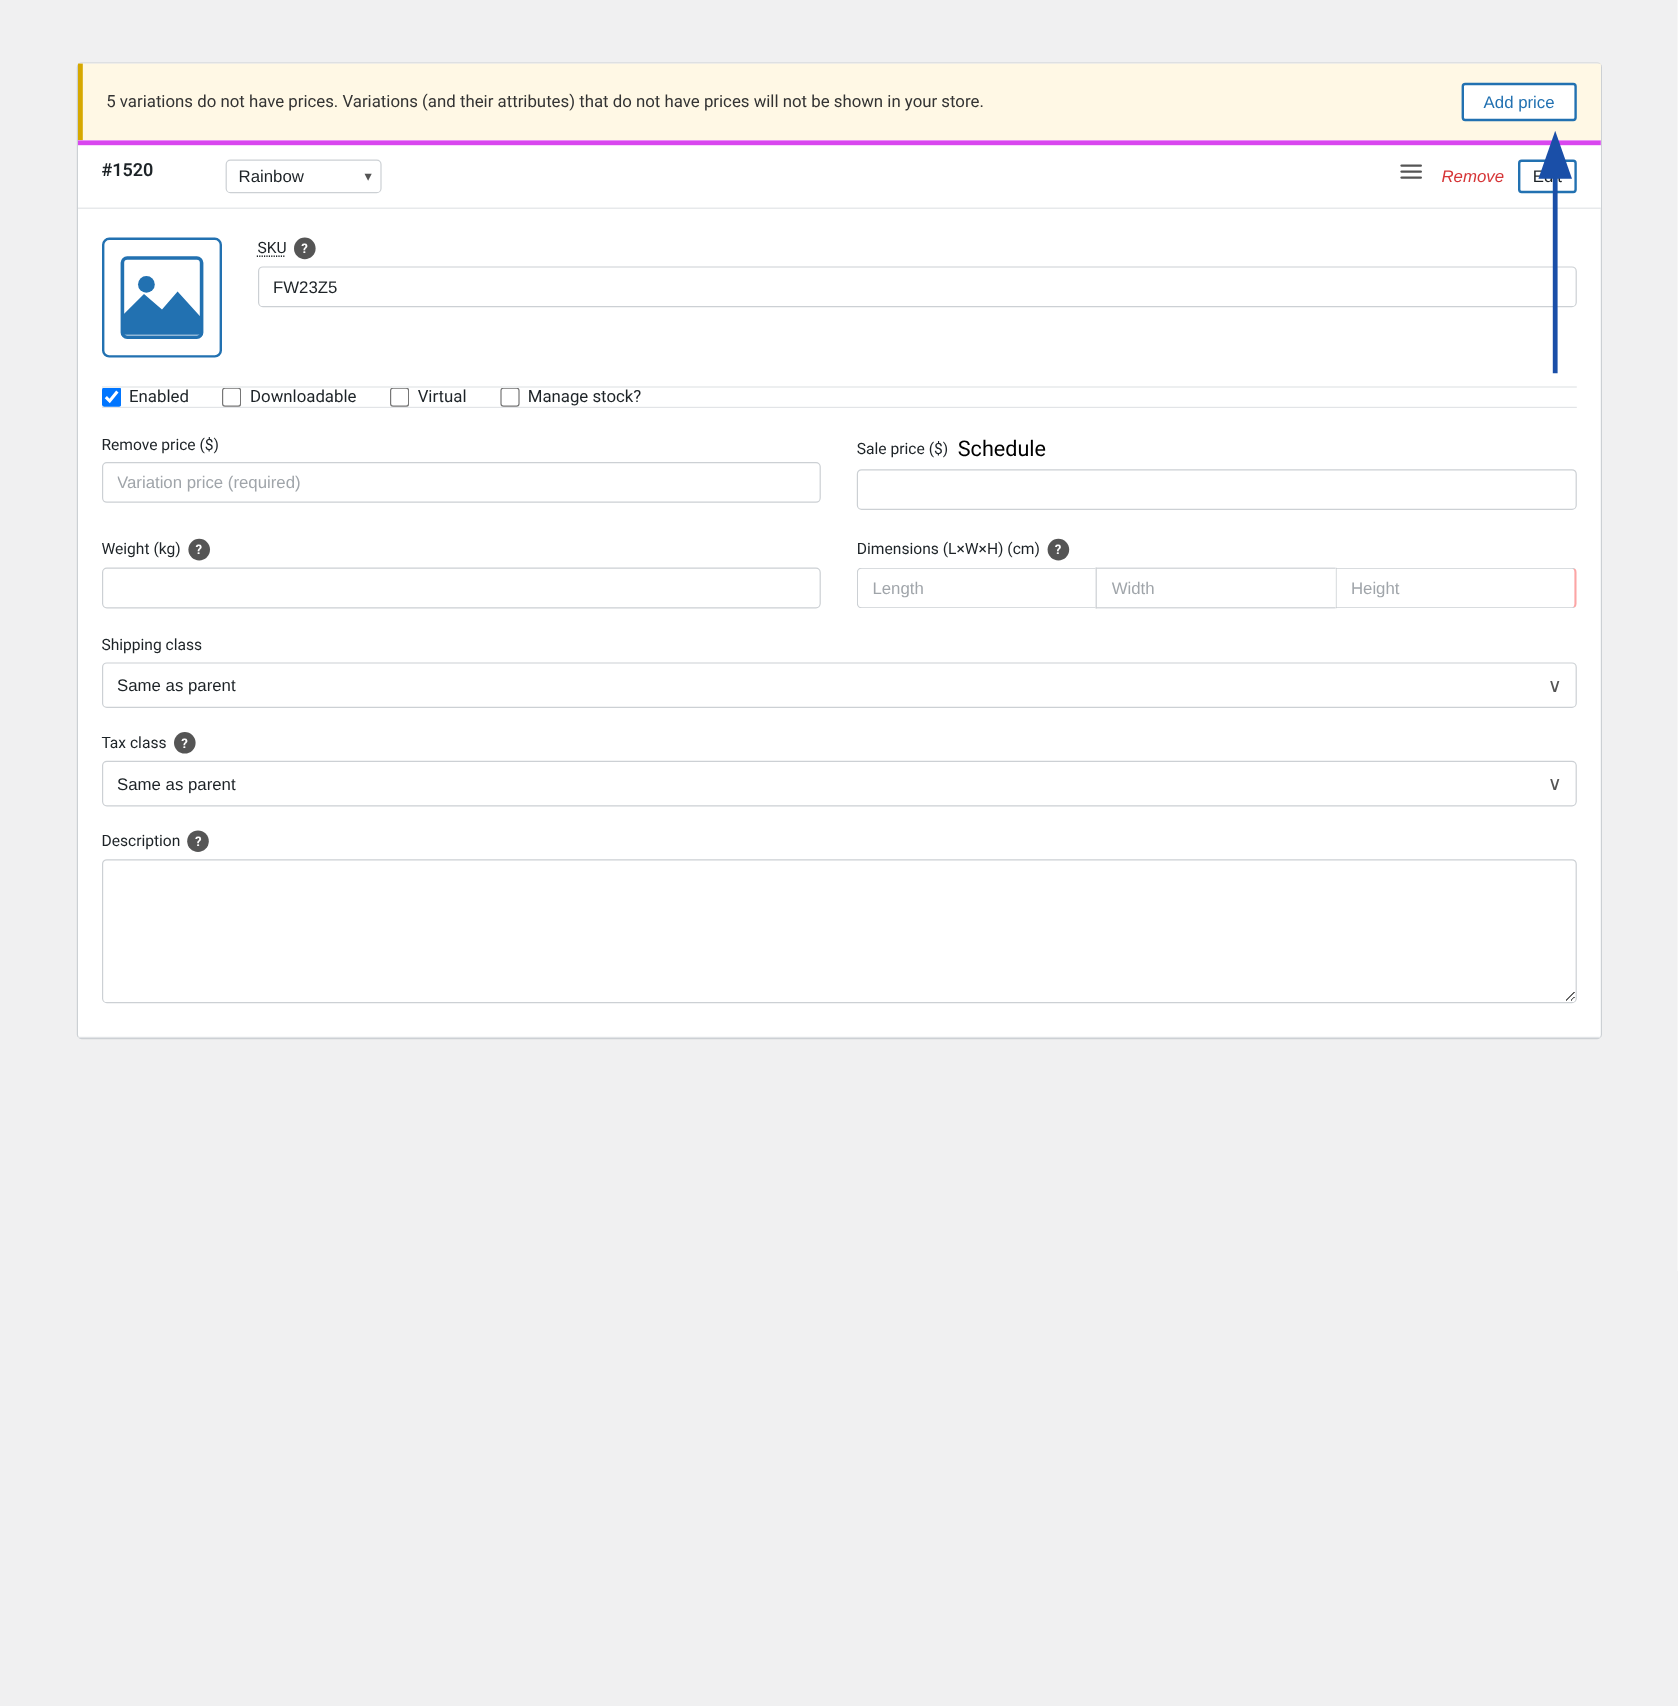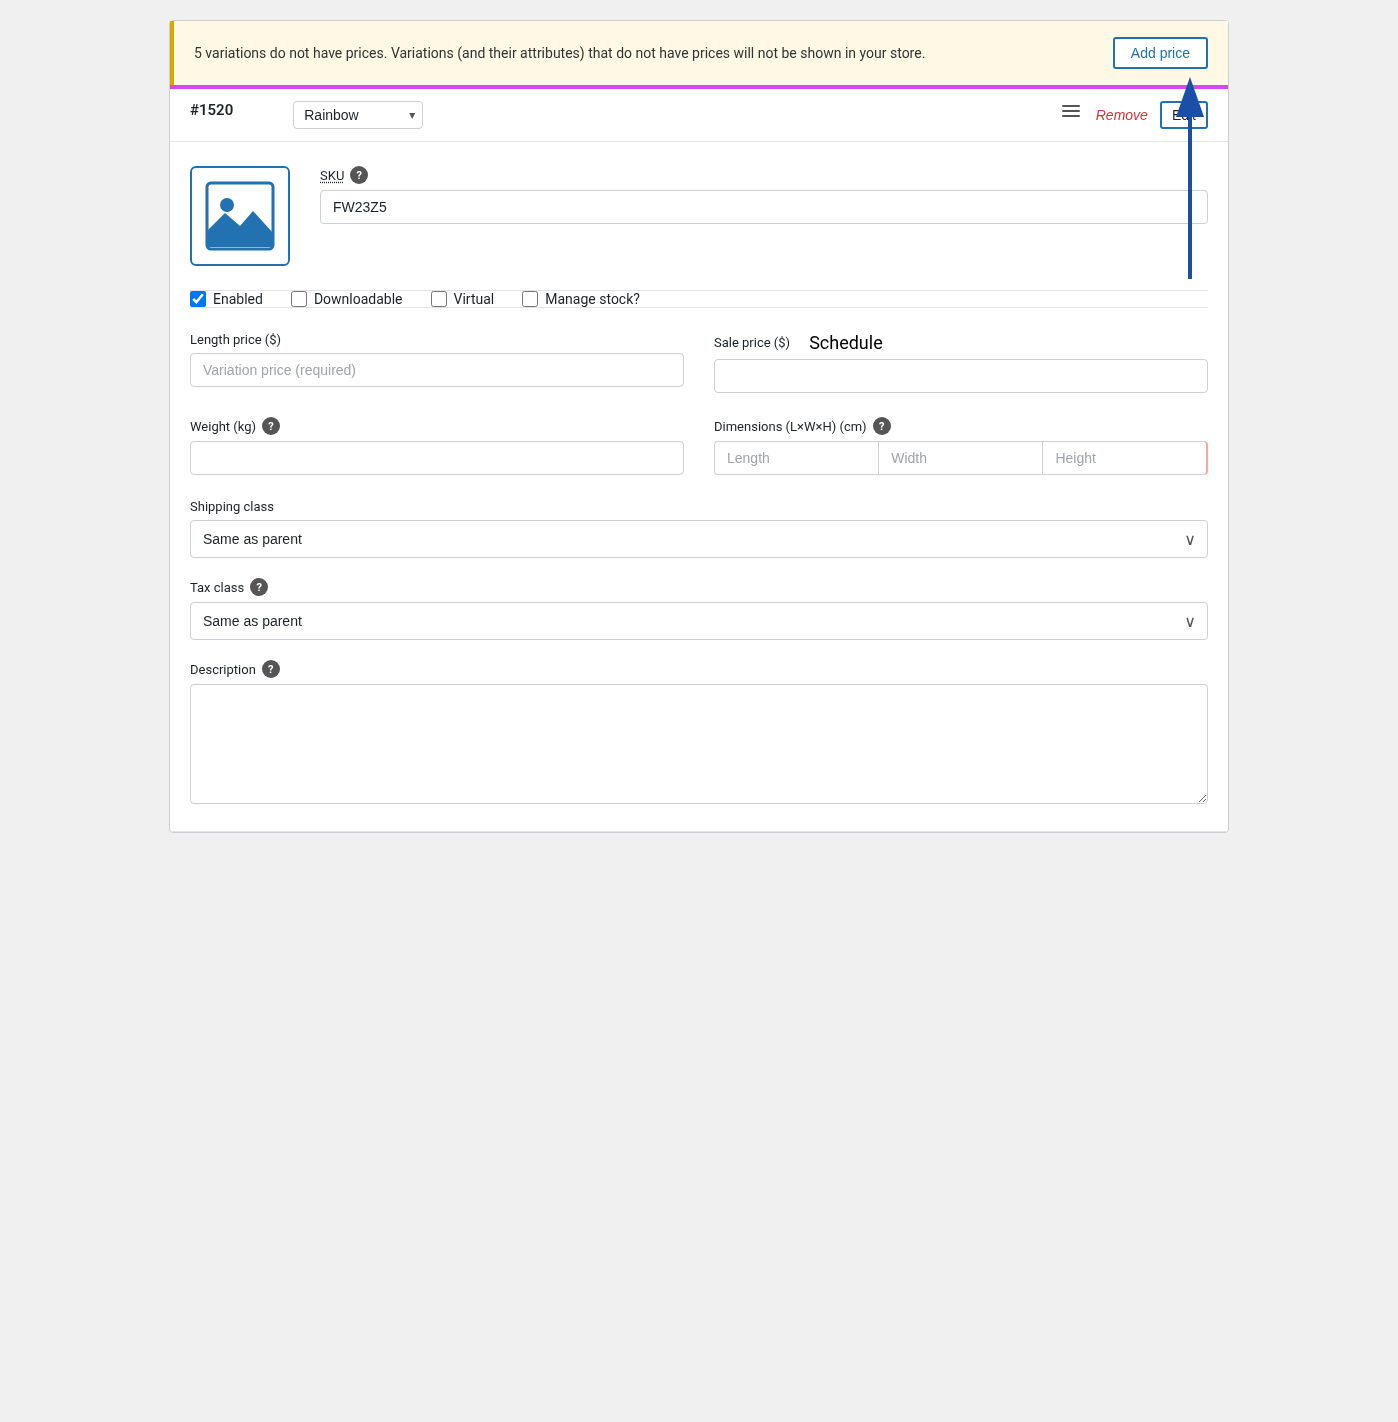--- a/index.html
+++ b/index.html
@@ -8,25 +8,26 @@
       font-size: 14px;
       background: #f0f0f1;
       display: flex;
       justify-content: center;
       align-items: flex-start;
       padding: 20px;
       min-height: 100vh;
     }
     .page-wrapper {
       background: #fff;
-      width: 1060px;
+      width: 1271px;
       border: 1px solid #ccd0d4;
       border-radius: 4px;
       overflow: visible;
       position: relative;
+      margin-top: 32px;
     }
 
     
     .notice-banner {
       background: #fff8e5;
       border-left: 4px solid #d6a800;
       padding: 16px 20px;
       display: flex;
       align-items: center;
       justify-content: space-between;
@@ -229,21 +230,21 @@
       display: flex;
       gap: 30px;
       margin-bottom: 24px;
     }
     .form-col {
       flex: 1;
     }
     .sale-label {
       display: flex;
       align-items: center;
-      gap: 19px;
+      gap: 8px;
     }
     .schedule-link {
       color: #000000;
       text-decoration: none;
       font-size: 18px;
     }
 
     
     .dimensions-inputs {
       display: flex;
@@ -383,21 +384,21 @@
       </label>
       <label class="checkbox-item">
         <input type="checkbox" style="">
         <span>Manage stock?</span>
       </label>
     </div>
 
     <div class="form-row">
       <div class="form-col">
         <div class="field-label">
-          <span>Length price ($)</span>
+          <span>Remove price ($)</span>
         </div>
         <input type="text" class="text-input" placeholder="Variation price (required)" style="">
       </div>
       <div class="form-col">
         <div class="field-label sale-label">
           <span>Sale price ($)</span>
           <a href="#" class="schedule-link">Schedule</a>
         </div>
         <input type="text" class="text-input" style="">
       </div>

